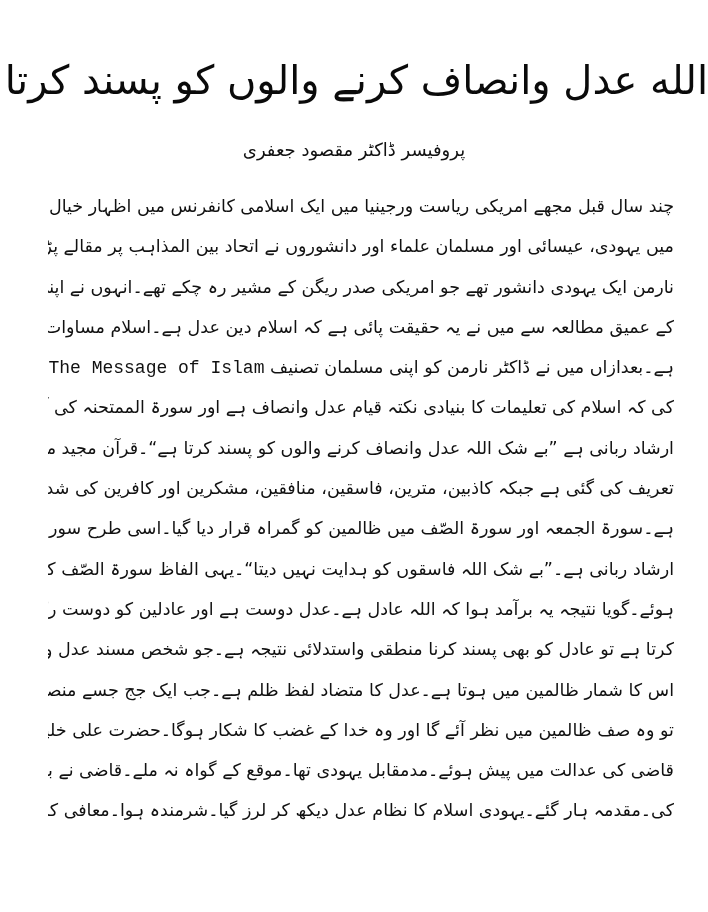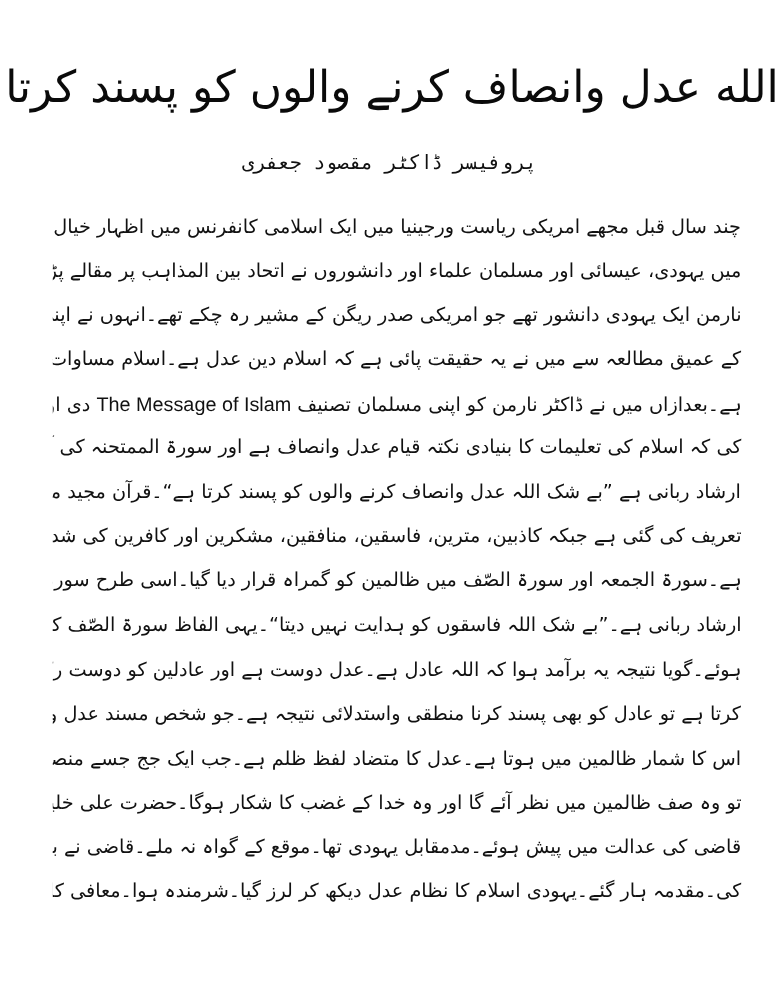--- a/index.html
+++ b/index.html
@@ -38,21 +38,20 @@
     position: absolute;
     top: 136px;
     left: 0;
     width: 708px;
     text-align: center;
     direction: rtl;
     font-size: 18px;
     line-height: 28px;
     color: #111;
     white-space: nowrap;
-    font-family: Liberation Mono, monospace;
   }
   .body-lines {
     position: absolute;
     top: 186px;
     left: 48px;
     width: 626px;
     direction: rtl;
   }
   .line {
     height: 40.3px;
@@ -61,21 +60,21 @@
     white-space: nowrap;
     text-align: justify;
     text-align-last: justify;
     overflow: hidden;
     direction: rtl;
   }
   .line.last {
     text-align-last: justify;
   }
   .latin {
-    font-family: Liberation Sans, sans-serif;
+    font-family: Liberation Mono, monospace;
     font-size: 18px;
     direction: ltr;
     unicode-bidi: embed;
   }
 </style>
 </head>
 <body>
 
 <div class="page">
   <div class="title">الله عدل وانصاف کرنے والوں کو پسند کرتا ہے</div>

